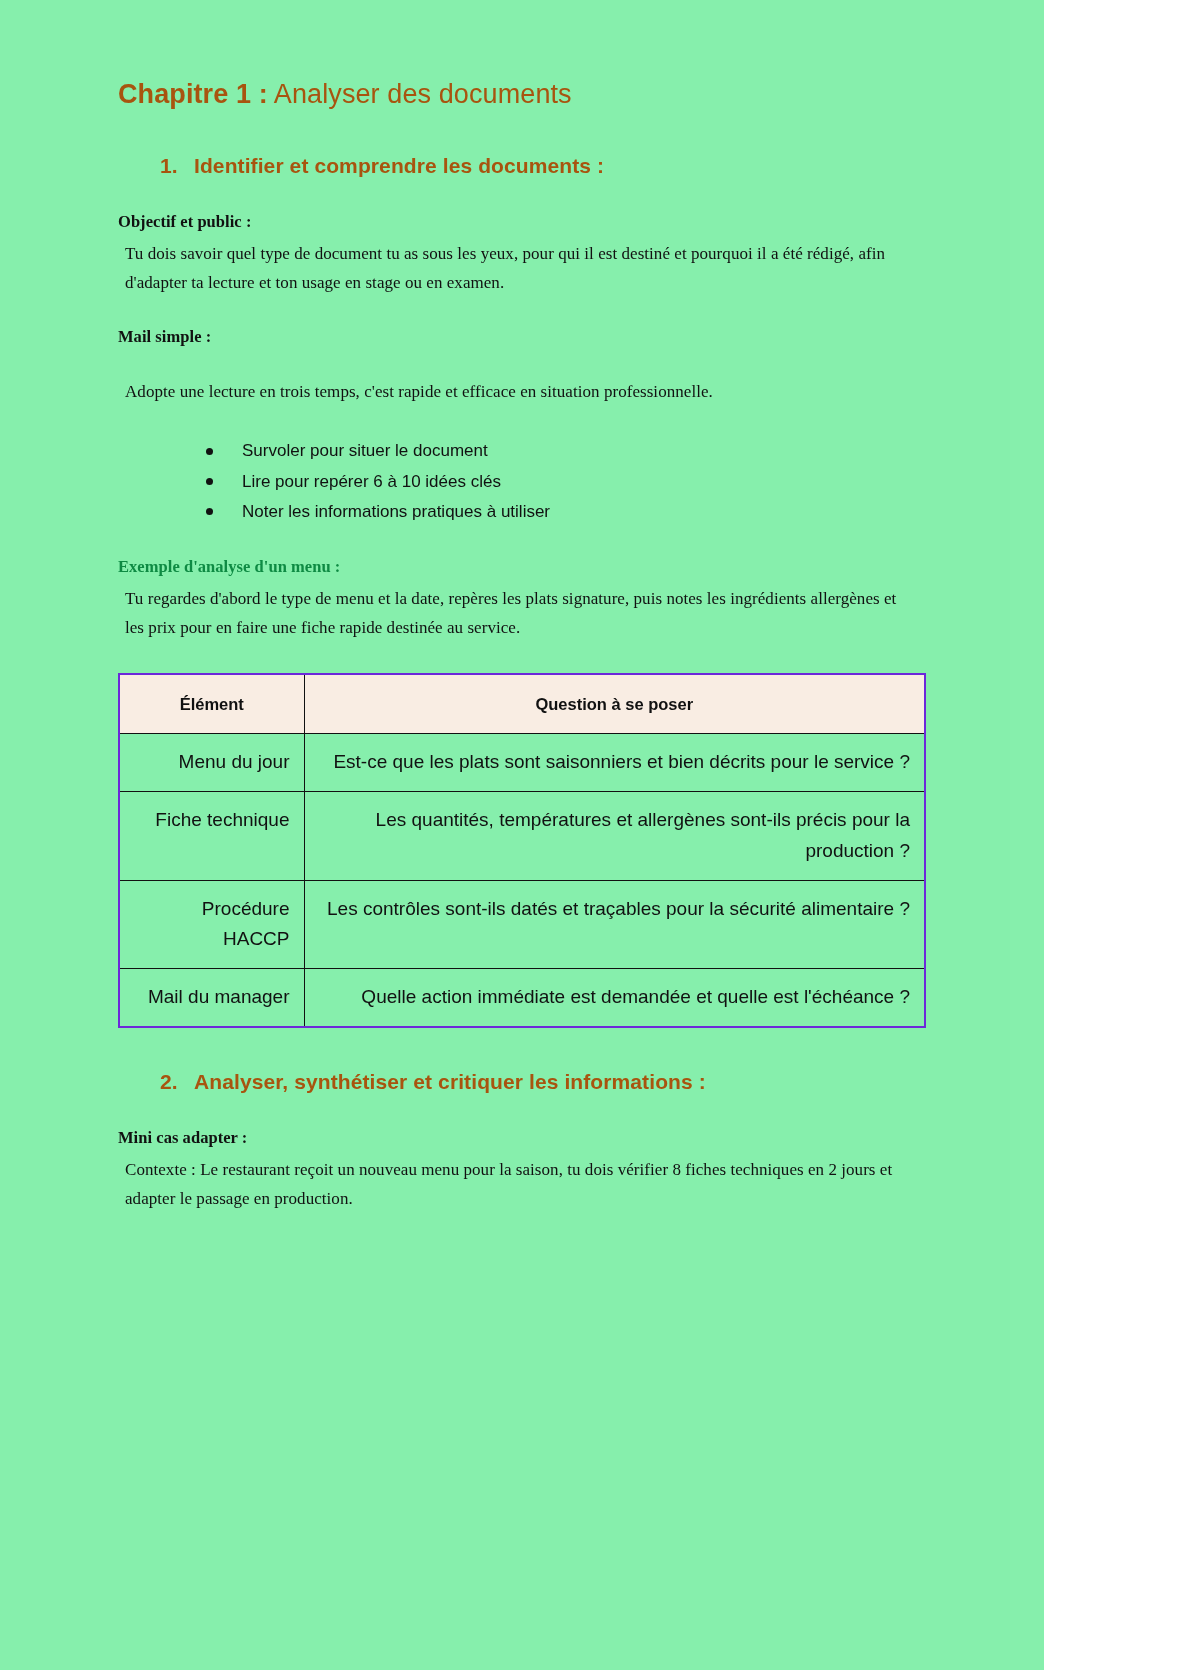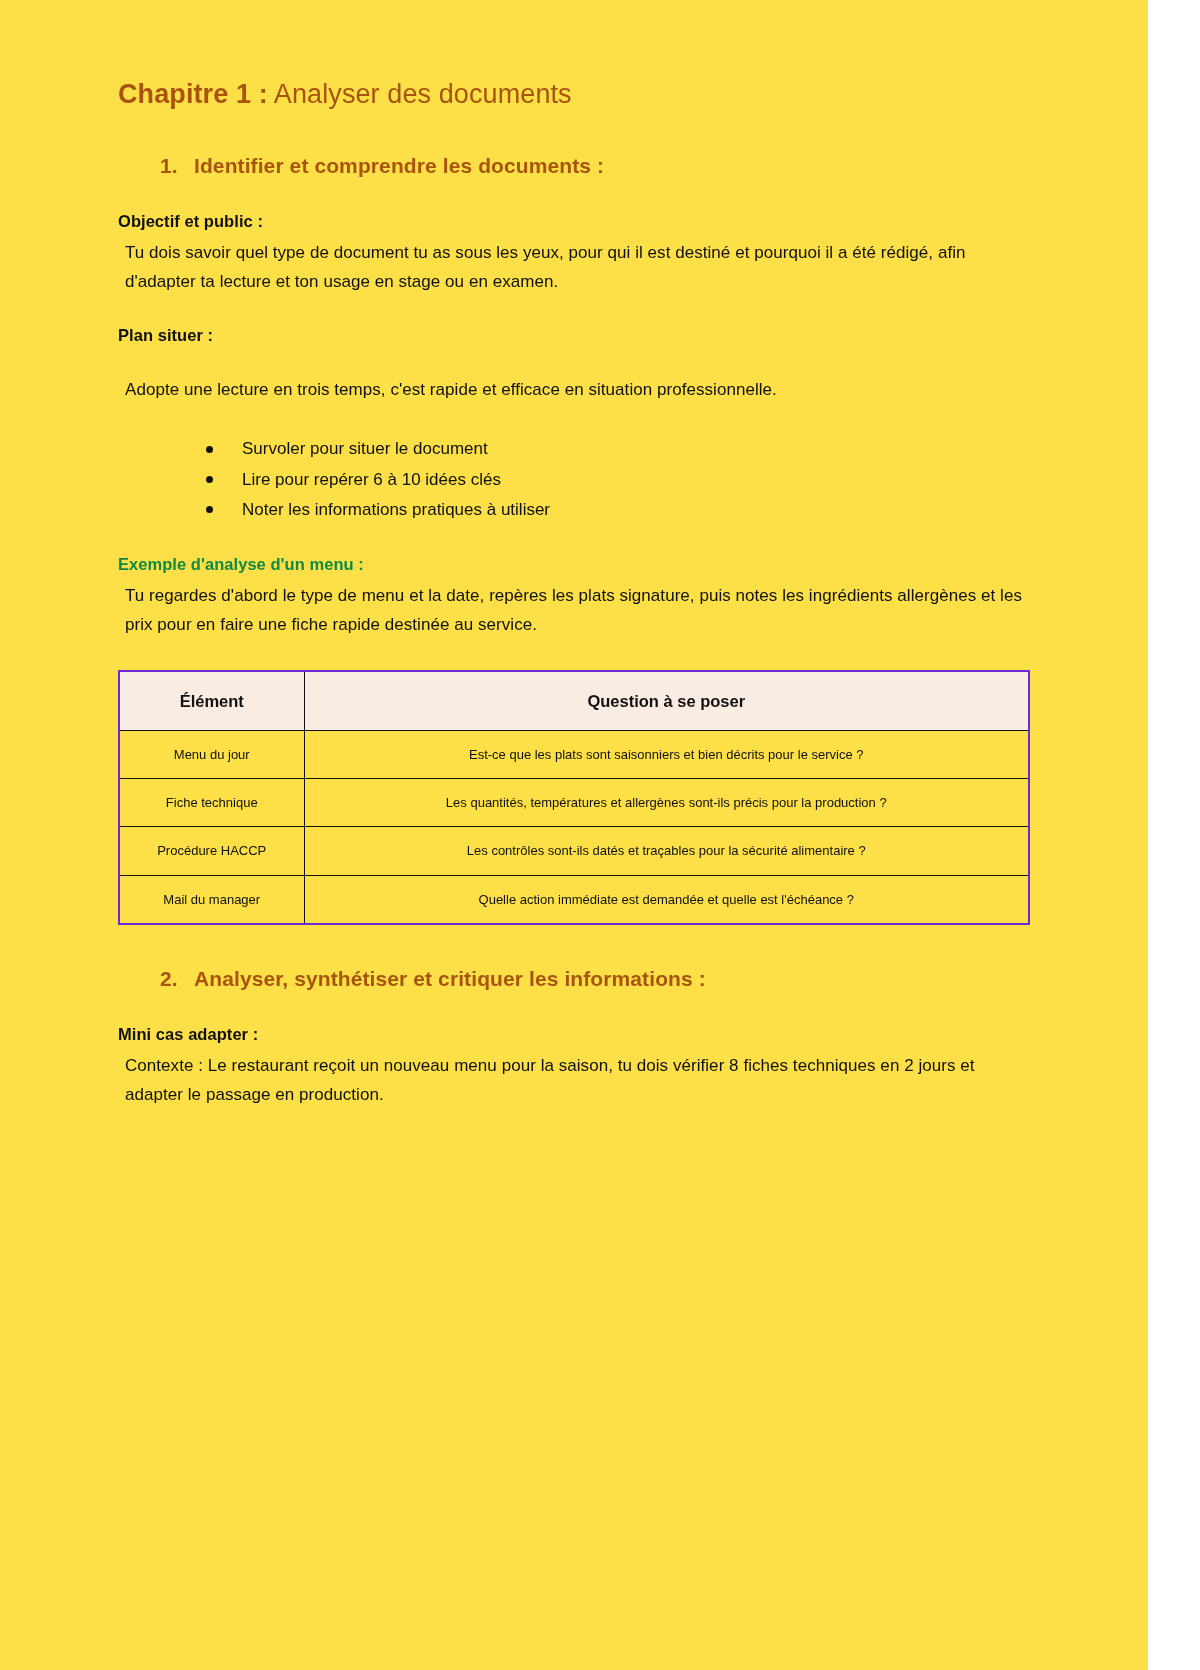--- a/index.html
+++ b/index.html
@@ -11,23 +11,23 @@
   body {
     width: 1200px;
     height: 1670px;
     font-family: "Liberation Sans", sans-serif;
     color: #111111;
     -webkit-font-smoothing: antialiased;
   }
 
   .page {
     position: relative;
-    width: 1148px;
+    width: 1044px;
     min-height: 1670px;
-    background: #fde047;
+    background: #86efac;
     box-sizing: border-box;
     padding: 78px 118px 40px 118px;
   }
 
   
   .chapter-title {
     font-size: 27px;
     line-height: 1.25;
     color: #A8540F;
     margin: 0 0 42px 0;
@@ -55,20 +55,21 @@
     width: 34px;
     flex: 0 0 34px;
   }
   .section-heading .stext {
     flex: 1 1 auto;
   }
 
   
   .block {
     margin: 0 0 30px 0;
+    font-family: Liberation Serif, serif;
   }
   .sub-heading {
     font-size: 16.5px;
     font-weight: 700;
     color: #111111;
     margin: 0 0 7px 0;
     letter-spacing: 0.05px;
   }
   .sub-heading.green {
     color: #0E8A43;
@@ -107,23 +108,23 @@
   
   .qtable {
     width: 100%;
     border-collapse: collapse;
     margin: 22px 0 0 0;
     border: 2px solid #6d28d9;
     table-layout: fixed;
   }
   .qtable th, .qtable td {
     border: 1px solid #111111;
-    text-align: center;
+    text-align: right;
     vertical-align: top;
-    font-size: 13px;
+    font-size: 19px;
     line-height: 1.62;
     color: #111111;
     padding: 13px 14px;
   }
   .qtable thead th {
     background: #F9EDE3;
     font-weight: 700;
     text-align: center;
     font-size: 16.5px;
     padding: 16px 14px;
@@ -151,21 +152,21 @@
     <span class="num">1.</span>
     <span class="stext">Identifier et comprendre les documents :</span>
   </h2>
 
   <div class="block">
     <div class="sub-heading">Objectif et public :</div>
     <p class="body-text">Tu dois savoir quel type de document tu as sous les yeux, pour qui il est destiné et pourquoi il a été rédigé, afin d'adapter ta lecture et ton usage en stage ou en examen.</p>
   </div>
 
   <div class="block">
-    <div class="sub-heading">Plan situer :</div>
+    <div class="sub-heading">Mail simple :</div>
   </div>
 
   <div class="block">
     <p class="body-text">Adopte une lecture en trois temps, c'est rapide et efficace en situation professionnelle.</p>
   </div>
 
   <ul class="bullet-list">
     <li>
       <span class="dot"></span>
       <span>Survoler pour situer le document</span>

